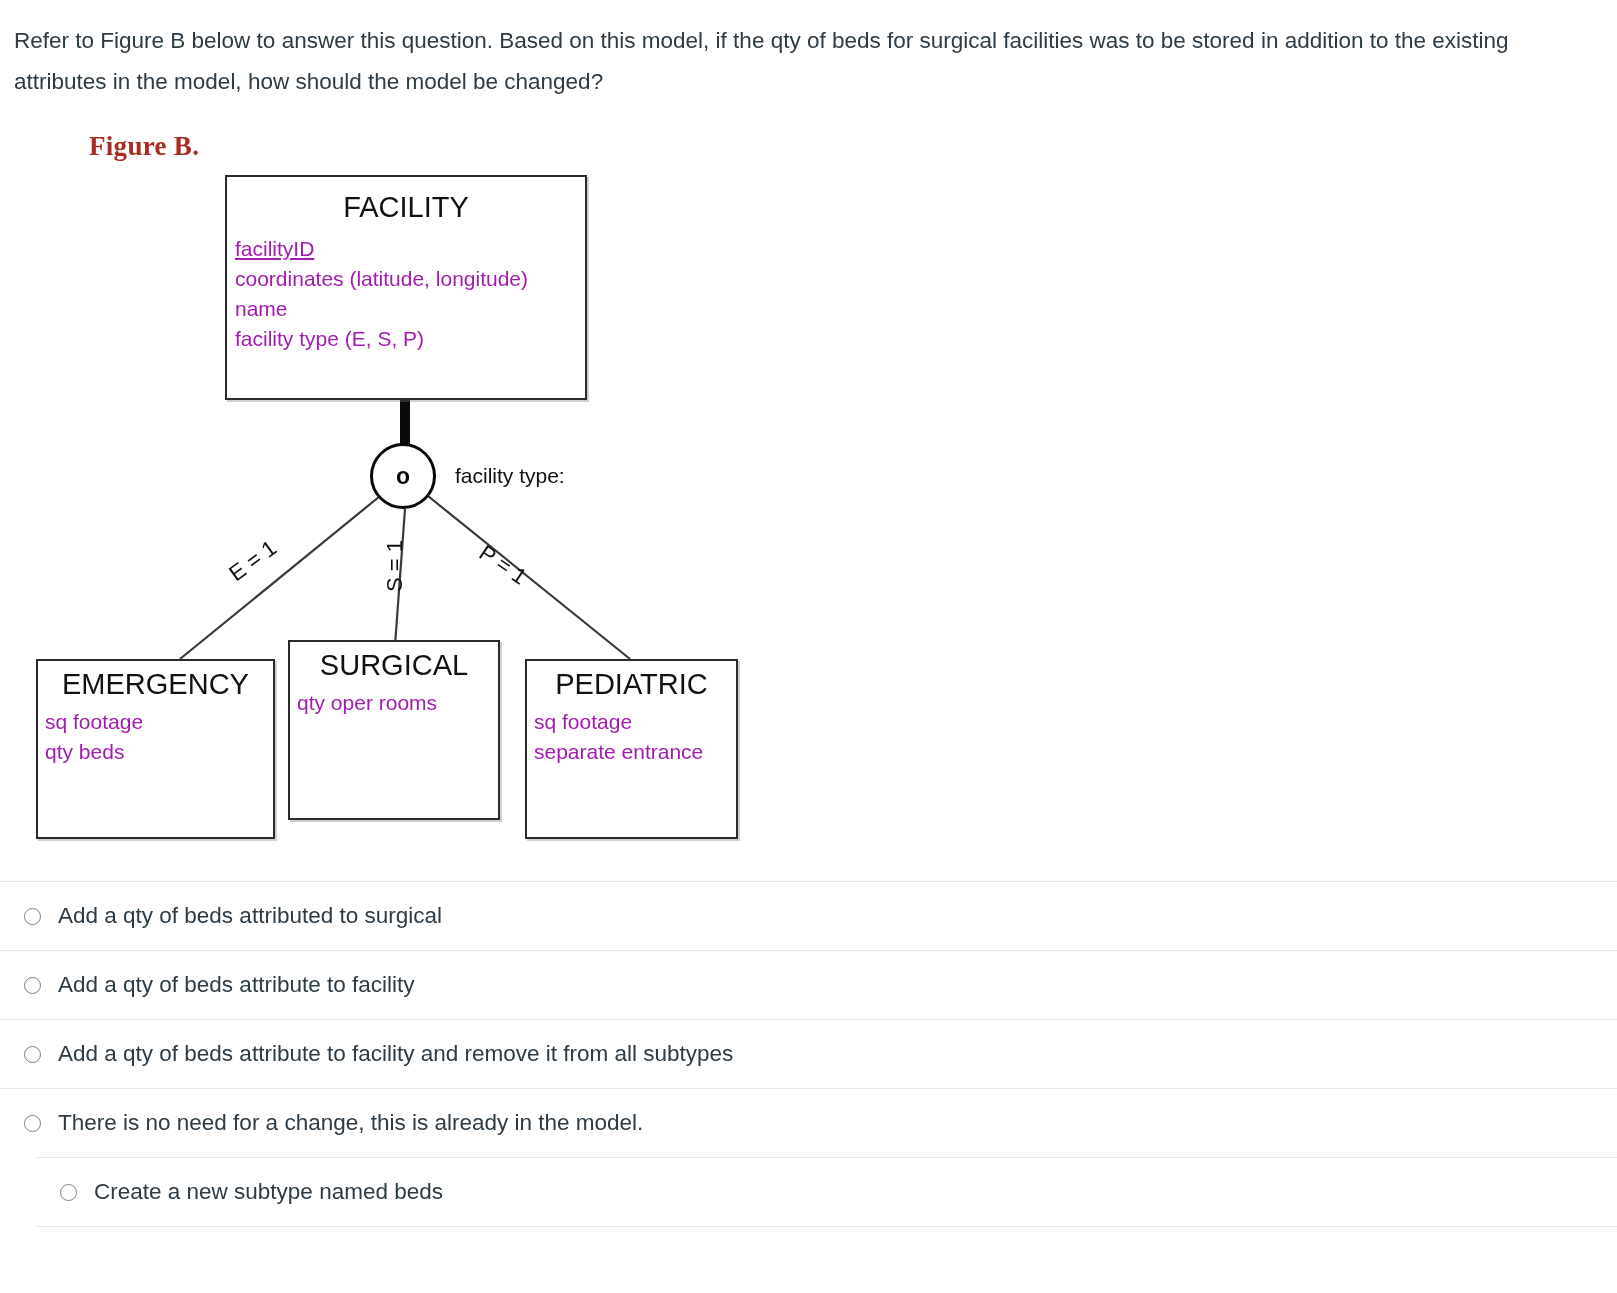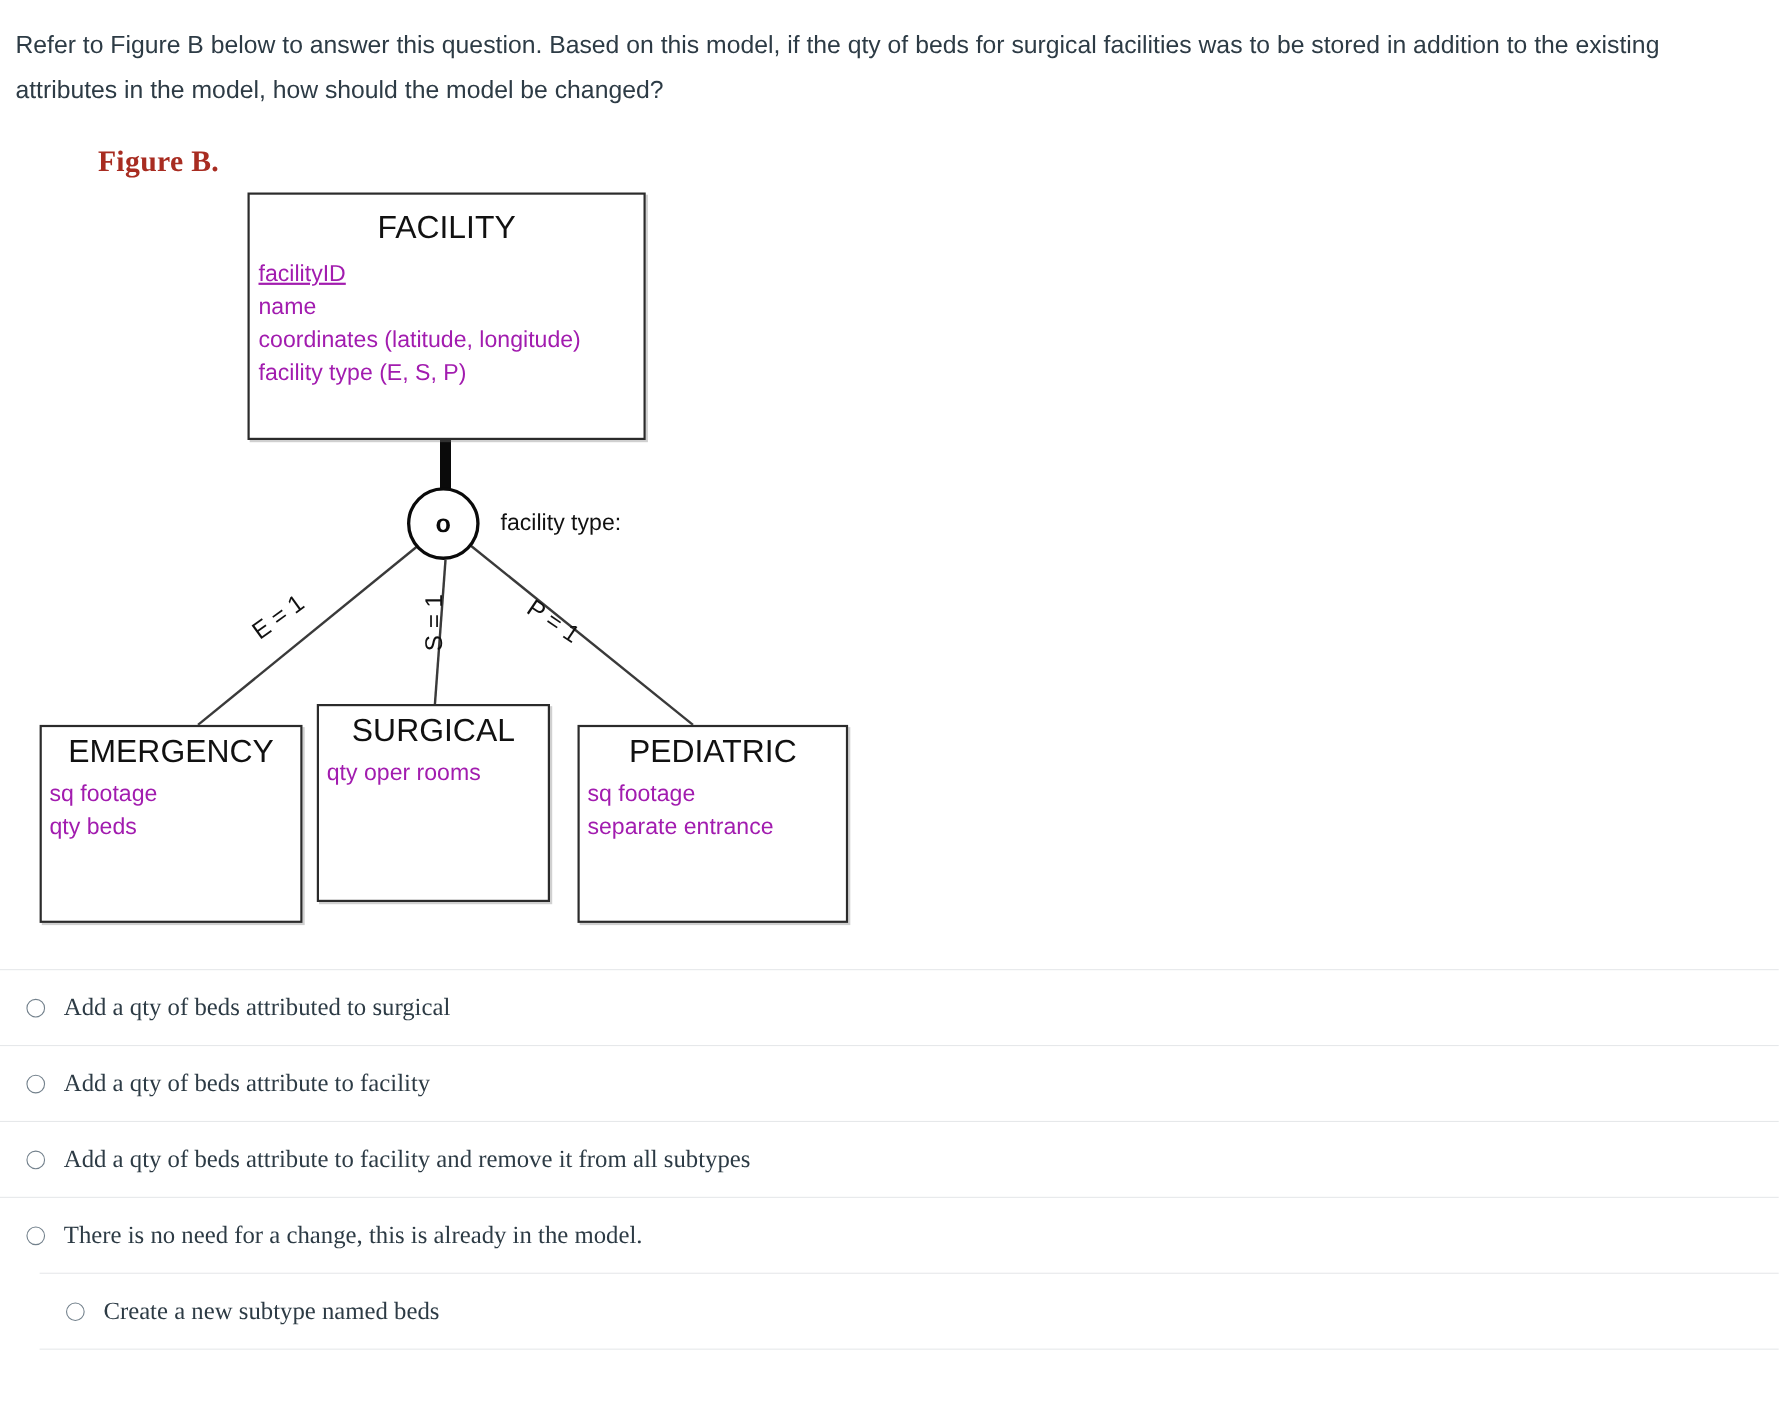--- a/index.html
+++ b/index.html
@@ -75,21 +75,21 @@
     left: 225px;
     top: 55px;
     width: 362px;
     height: 225px;
   }
   #facility-box .entity-title { margin-top: 13px; }
   #facility-box .attr-list { margin-top: 10px; padding-left: 8px; }
 
   #emergency-box { left: 36px;  top: 539px; width: 239px; height: 180px; }
   #surgical-box  { left: 288px; top: 520px; width: 212px; height: 180px; }
-  #pediatric-box { left: 525px; top: 539px; width: 246px; height: 180px; }
+  #pediatric-box { left: 525px; top: 539px; width: 213px; height: 180px; }
   .subtype-box .entity-title { margin-top: 6px; }
   .subtype-box .attr-list { margin-top: 6px; padding-left: 7px; }
 
   
   #supertype-line {
     position: absolute;
     left: 400px;
     top: 278px;
     width: 10px;
     height: 70px;
@@ -152,21 +152,20 @@
     left: 0;
     top: 881px;
     width: 1617px;
   }
   .answer-row {
     position: relative;
     height: 68px;
     border-top: 1px solid #e6e8ea;
     display: flex;
     align-items: center;
-    font-family: Liberation Serif, serif;
   }
   .answer-row:last-child { border-bottom: 1px solid #e6e8ea; margin-left: 36px; }
   .radio-icon {
     flex: 0 0 auto;
     width: 17px;
     height: 17px;
     margin-left: 24px;
     margin-right: 17px;
     box-sizing: border-box;
     border: 1.6px solid #73818c;
@@ -202,22 +201,22 @@
   <div id="discriminator-label">facility type:</div>
 
   <div class="card-label" id="label-emergency">E = 1</div>
   <div class="card-label" id="label-surgical">S = 1</div>
   <div class="card-label" id="label-pediatric">P = 1</div>
 
   <div class="entity-box" id="facility-box">
     <div class="entity-title">FACILITY</div>
     <div class="attr-list">
       <div class="pk">facilityID</div>
+      <div>coordinates (latitude, longitude)</div>
       <div>name</div>
-      <div>coordinates (latitude, longitude)</div>
       <div>facility type (E, S, P)</div>
     </div>
   </div>
 
   <div class="entity-box subtype-box" id="emergency-box">
     <div class="entity-title">EMERGENCY</div>
     <div class="attr-list">
       <div>sq footage</div>
       <div>qty beds</div>
     </div>

